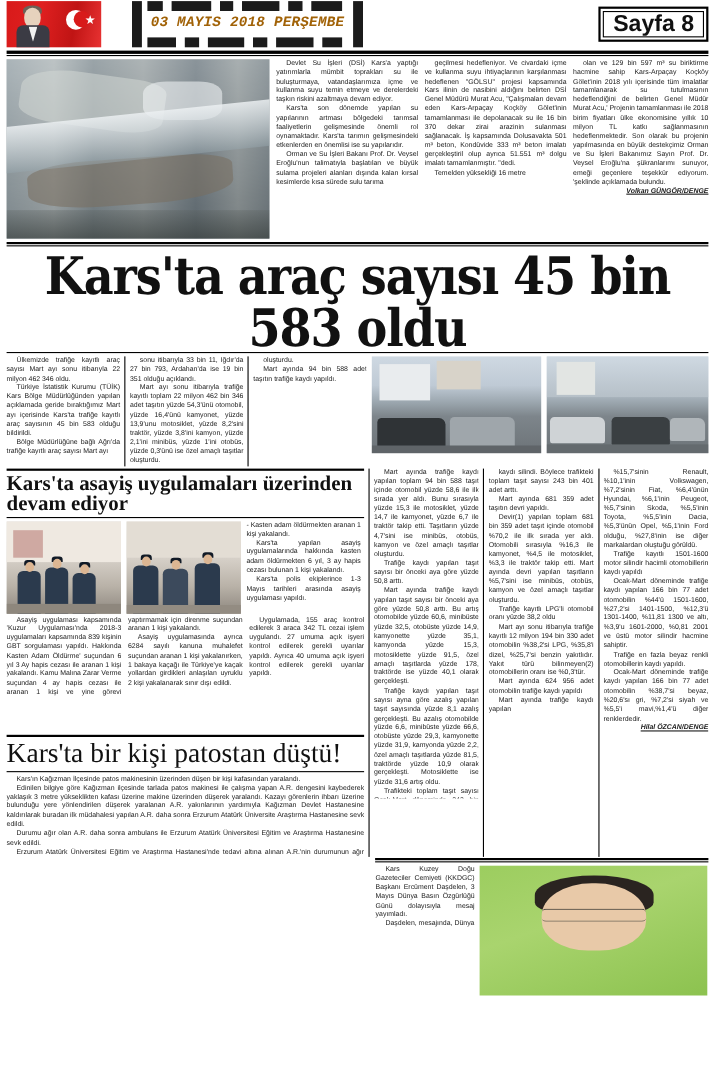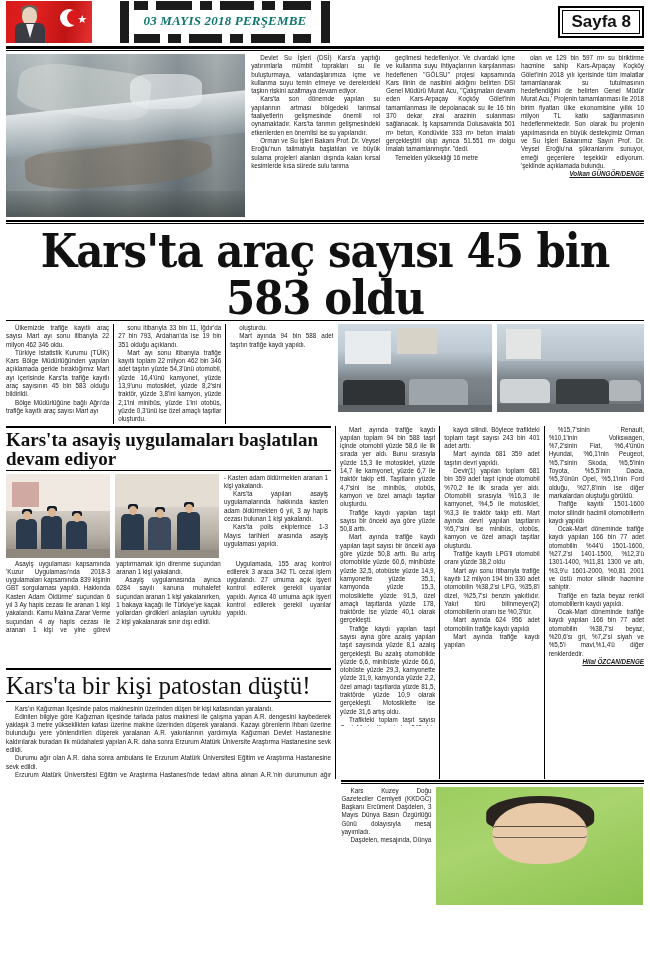--- a/index.html
+++ b/index.html
@@ -152,41 +152,41 @@
   .date-banner .b2 { left: 48px; top: 33px; width: 13px; height: 9px; }
   .date-banner .b3 { left: 69px; top: 33px; width: 33px; height: 9px; }
   .date-banner .b4 { left: 110px; top: 33px; width: 13px; height: 9px; }
   .date-banner .b5 { left: 131px; top: 33px; width: 34px; height: 9px; }
   .date-banner .b6 { left: 173px; top: 33px; width: 18px; height: 9px; }
   .date-text {
     position: absolute;
     left: 0; right: 0;
     top: 12px;
     text-align: center;
-    font-family: Liberation Serif, serif;
+    font-family: Liberation Mono, monospace;
     font-weight: bold;
     font-style: italic;
     font-size: 13px;
     letter-spacing: 0.2px;
-    color: #0f766e;
+    color: #a16207;
     z-index: 2;
   }
 
   .page-no-box {
     margin-left: auto;
     border: 2px solid #000;
     padding: 2px;
   }
   .page-no-inner {
     border: 1px solid #000;
     padding: 1px 8px;
   }
   .page-no-text {
     font-weight: bold;
-    font-size: 17px;
+    font-size: 21px;
     line-height: 20px;
   }
 
   .rule-thick {
     border-top: 3px solid #000;
     margin-top: 2px;
   }
   .rule-thin {
     border-top: 1px solid #000;
     margin-top: 1px;
@@ -498,21 +498,21 @@
       <div class="car" style="left:76%;bottom:12%;width:22%;height:24%;background:#b0b6ba;"></div>
       <div style="position:absolute;left:0;bottom:0;width:100%;height:9%;background:#646a6e;"></div>
     </div>
   </div>
 
   <div class="cols" style="margin-top:2px;">
 
     <div style="width:328px;">
 
       <div class="rule-med"></div>
-      <div class="hl-b">Kars'ta asayiş uygulamaları başlatılan devam ediyor</div>
+      <div class="hl-b">Kars'ta asayiş uygulamaları üzerinden devam ediyor</div>
       <div class="rule-thin"></div>
 
       <div class="cols" style="margin-top:3px;">
         <div class="photo indoor" style="width:104px;height:84px;">
           <div style="position:absolute;left:0;top:0;width:100%;height:44%;background:#efe9e1;"></div>
           <div style="position:absolute;left:6%;top:10%;width:26%;height:30%;background:#cfa9a2;"></div>
           <div class="pol" style="left:10%;width:20%;height:46%;">
               <span class="cap"></span>
               <span class="h"></span>
             </div>

